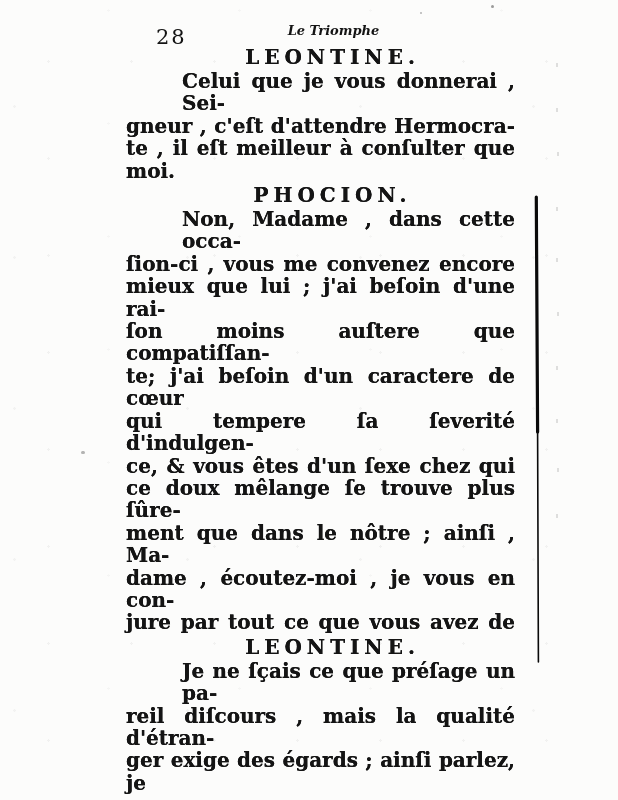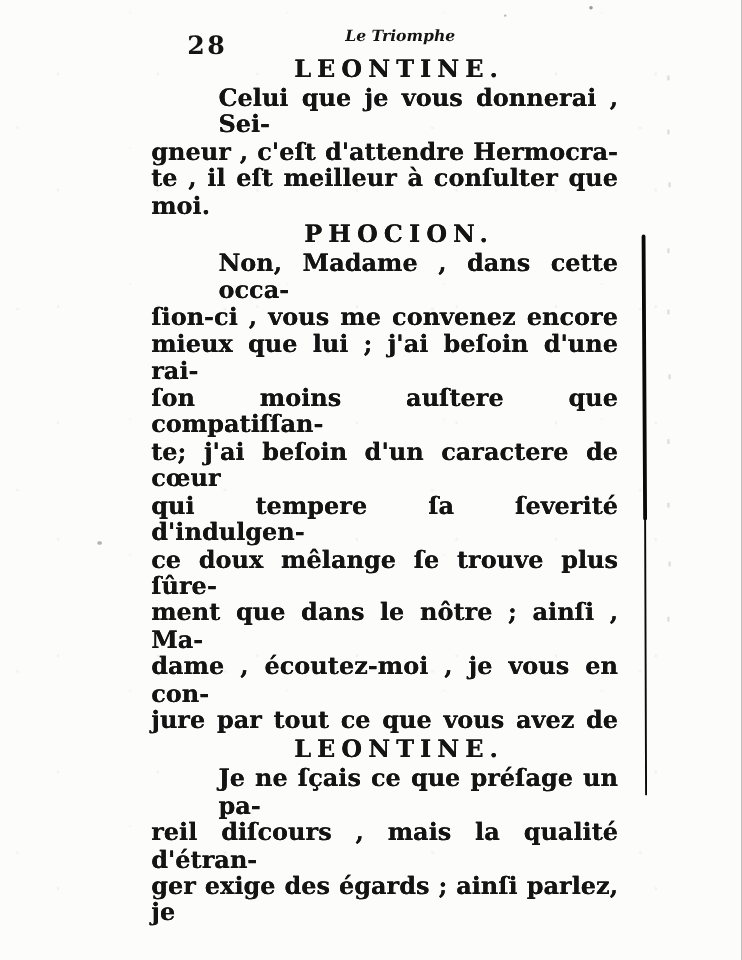--- a/index.html
+++ b/index.html
@@ -10,21 +10,21 @@
       radial-gradient(rgba(60,60,60,.055) 1px, transparent 1.3px),
       radial-gradient(rgba(60,60,60,.04) 1px, transparent 1.4px),
       radial-gradient(rgba(70,70,70,.05) 1.2px, transparent 1.6px);
     background-size:83px 97px,131px 113px,173px 151px;
     background-position:7px 13px,43px 67px,101px 31px;
     font-family:"DejaVu Serif", serif;
     color:#141414;
   }
   .pagenum{
     position:absolute;left:156px;top:25px;
-    font-size:21px;font-weight:bold;letter-spacing:2px;
+    font-size:21px;font-weight:normal;letter-spacing:2px;
   }
   .runtitle{
     position:absolute;left:126px;top:23px;width:415px;
     text-align:center;font-size:13px;font-weight:bold;font-style:italic;
   }
   .column{
     position:absolute;left:126px;top:44px;width:389px;
   }
   .heading{
     font-size:20px;line-height:26px;font-weight:bold;
@@ -62,20 +62,21 @@
         <div class="line noj">moi.</div>
       </div>
       <div class="heading">PHOCION.</div>
       <div class="para">
         <div class="line ind">Non, Madame , dans cette occa-</div>
         <div class="line">ſion-ci , vous me convenez encore</div>
         <div class="line">mieux que lui ; j'ai beſoin d'une rai-</div>
         <div class="line">ſon moins auſtere que compatiſſan-</div>
         <div class="line">te; j'ai beſoin d'un caractere de cœur</div>
         <div class="line">qui tempere ſa ſeverité d'indulgen-</div>
+        <div class="line">ce, &amp; vous êtes d'un ſexe chez qui</div>
         <div class="line">ce doux mêlange ſe trouve plus ſûre-</div>
         <div class="line">ment que dans le nôtre ; ainſi , Ma-</div>
         <div class="line">dame , écoutez-moi , je vous en con-</div>
         <div class="line">jure par tout ce que vous avez de</div>
       </div>
       <div class="heading">LEONTINE.</div>
       <div class="para">
         <div class="line ind">Je ne ſçais ce que préſage un pa-</div>
         <div class="line">reil diſcours , mais la qualité d'étran-</div>
         <div class="line">ger exige des égards ; ainſi parlez, je</div>

